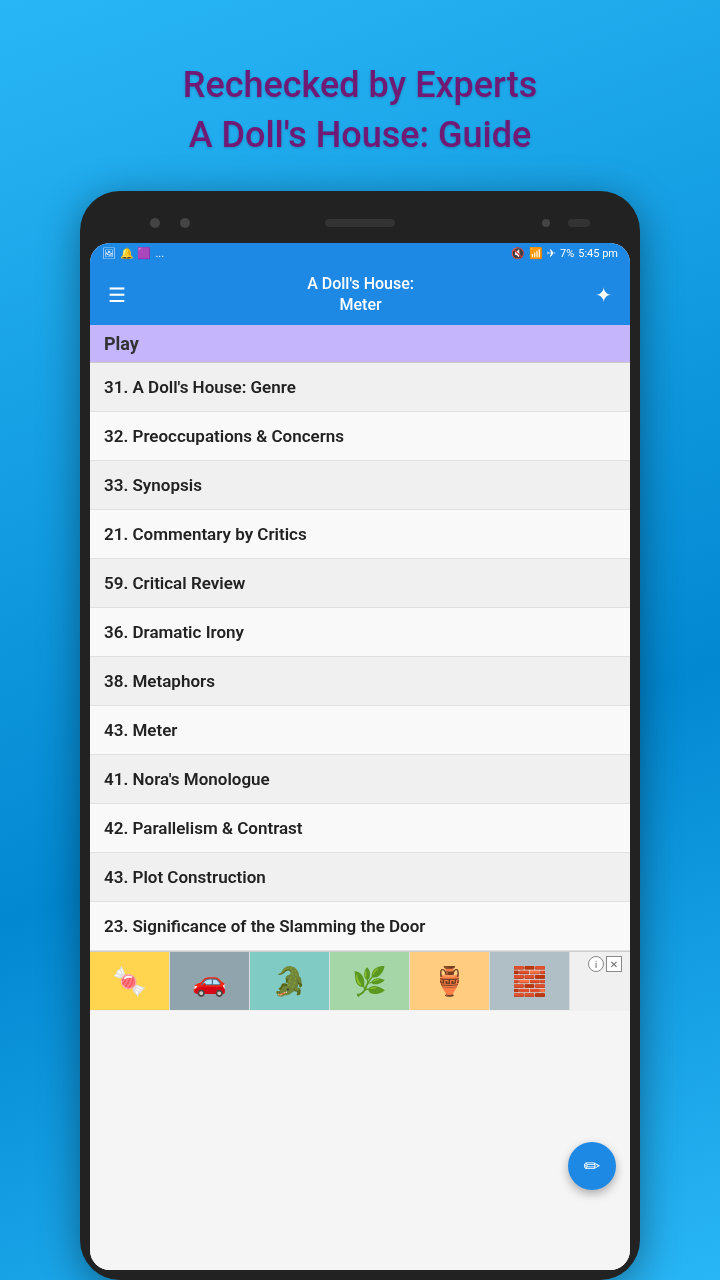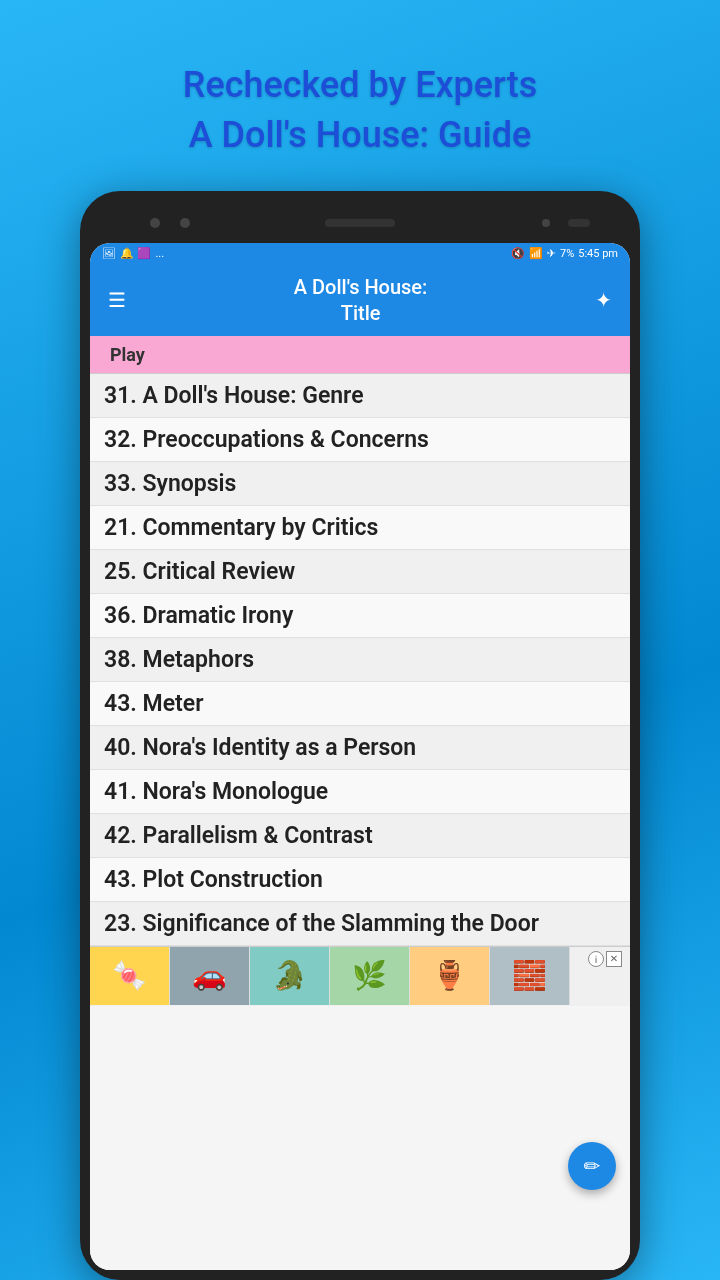--- a/index.html
+++ b/index.html
@@ -9,21 +9,21 @@
       background: linear-gradient(160deg, #29b6f6 0%, #0288d1 60%, #29b6f6 100%);
       display: flex;
       flex-direction: column;
       align-items: center;
       justify-content: flex-start;
       font-family: 'Roboto', Arial, sans-serif;
       overflow: hidden;
     }
 
     .header-text {
-      color: #1d4ed8;
+      color: #701a75;
       text-align: center;
       margin-top: 60px;
       margin-bottom: 30px;
       font-size: 36px;
       font-weight: 500;
       line-height: 1.4;
       text-shadow: 0 1px 3px rgba(0,0,0,0.2);
     }
 
     .phone-shell {
@@ -126,54 +126,54 @@
       background: #1e88e5;
       display: flex;
       align-items: center;
       justify-content: space-between;
       padding: 10px 14px;
       color: white;
     }
 
     .app-bar-title {
       text-align: center;
-      font-size: 20px;
+      font-size: 16px;
       font-weight: 500;
       color: white;
       flex: 1;
       line-height: 1.3;
     }
 
     .menu-icon, .share-icon {
       color: white;
       font-size: 20px;
       cursor: pointer;
       padding: 4px;
     }
 
     .content-area {
       flex: 1;
       overflow: hidden;
       background: #f5f5f5;
     }
 
     .section-header {
-      background: #f9a8d4;
-      padding: 8px 20px;
+      background: #c4b5fd;
+      padding: 8px 14px;
       font-size: 18px;
       font-weight: 700;
       color: #333;
       border-bottom: 1px solid #ccc;
     }
 
     .list-item {
       background: #f9f9f9;
-      padding: 8px 14px;
+      padding: 14px 14px;
       border-bottom: 1px solid #e0e0e0;
-      font-size: 23px;
+      font-size: 17px;
       font-weight: 600;
       color: #222;
       cursor: pointer;
     }
 
     .list-item:nth-child(odd) {
       background: #f0f0f0;
     }
 
     .ad-banner {
@@ -284,38 +284,37 @@
         <span>✈</span>
         <span>7%</span>
         <span>5:45 pm</span>
       </div>
     </div>
 
     <div class="app-bar">
       <span class="menu-icon">☰</span>
       <div class="app-bar-title">
         <span>A Doll's House:</span><br>
-        <span>Title</span>
+        <span>Meter</span>
       </div>
       <span class="share-icon">✦</span>
     </div>
 
     <div class="content-area" style="position:relative;">
       <div class="section-header">Play</div>
 
       <div id="list-container">
           <div class="list-item">31. A Doll's House: Genre</div>
           <div class="list-item">32. Preoccupations &amp; Concerns</div>
           <div class="list-item">33. Synopsis</div>
           <div class="list-item">21. Commentary by Critics</div>
-          <div class="list-item">25. Critical Review</div>
+          <div class="list-item">59. Critical Review</div>
           <div class="list-item">36. Dramatic Irony</div>
           <div class="list-item">38. Metaphors</div>
           <div class="list-item">43. Meter</div>
-          <div class="list-item">40. Nora's Identity as a Person</div>
           <div class="list-item">41. Nora's Monologue</div>
           <div class="list-item">42. Parallelism &amp; Contrast</div>
           <div class="list-item">43. Plot Construction</div>
           <div class="list-item">23. Significance of the Slamming the Door</div>
         </div>
 
       <div class="fab">
         <span>✏</span>
       </div>
 

